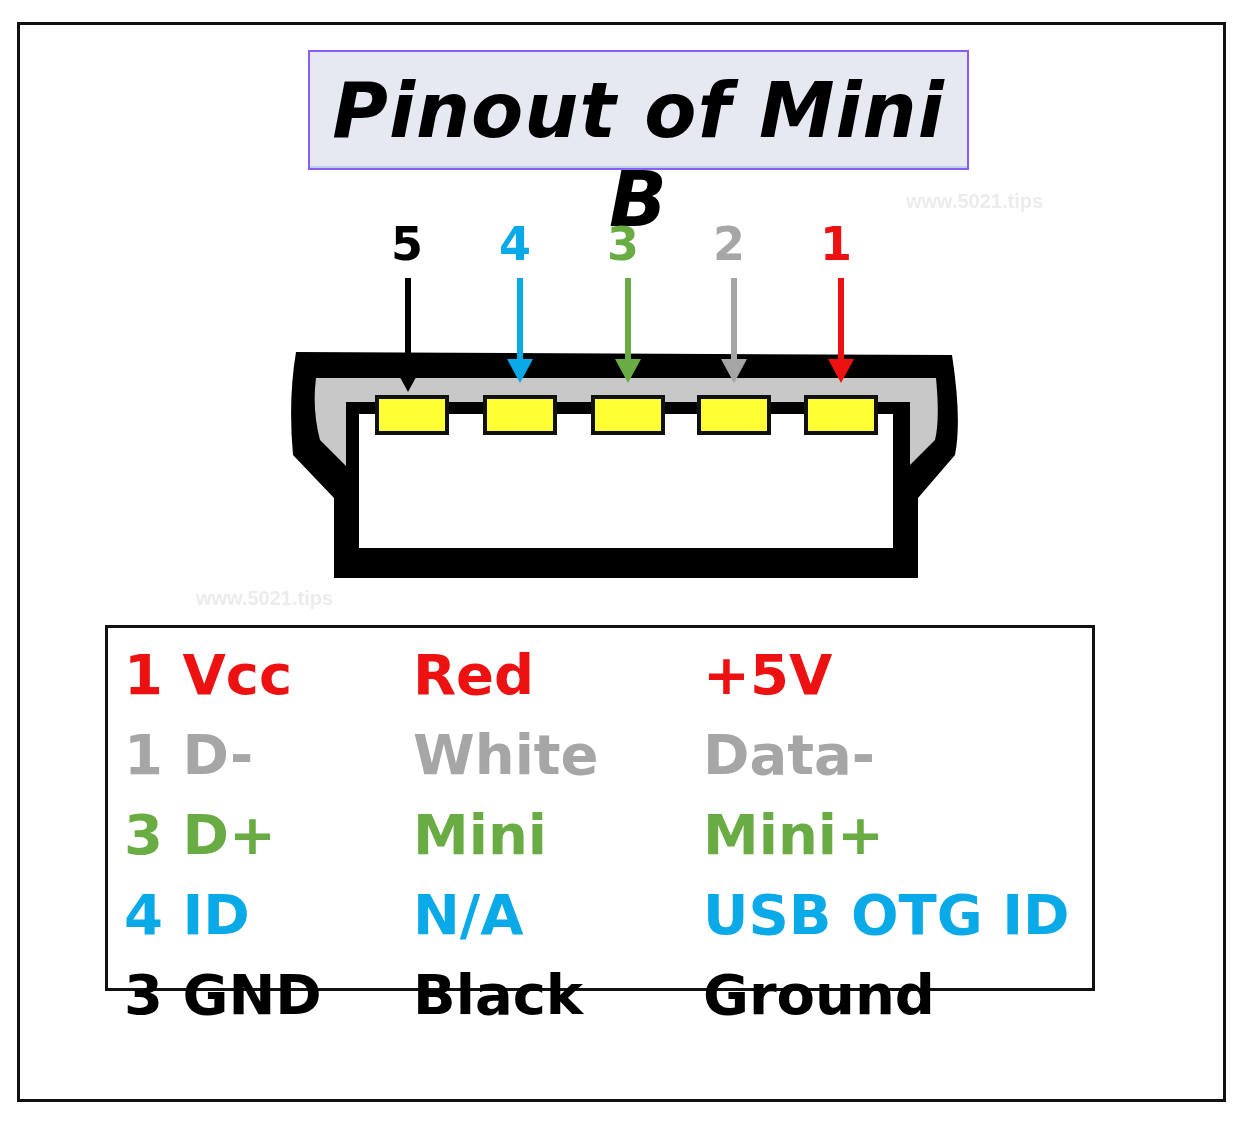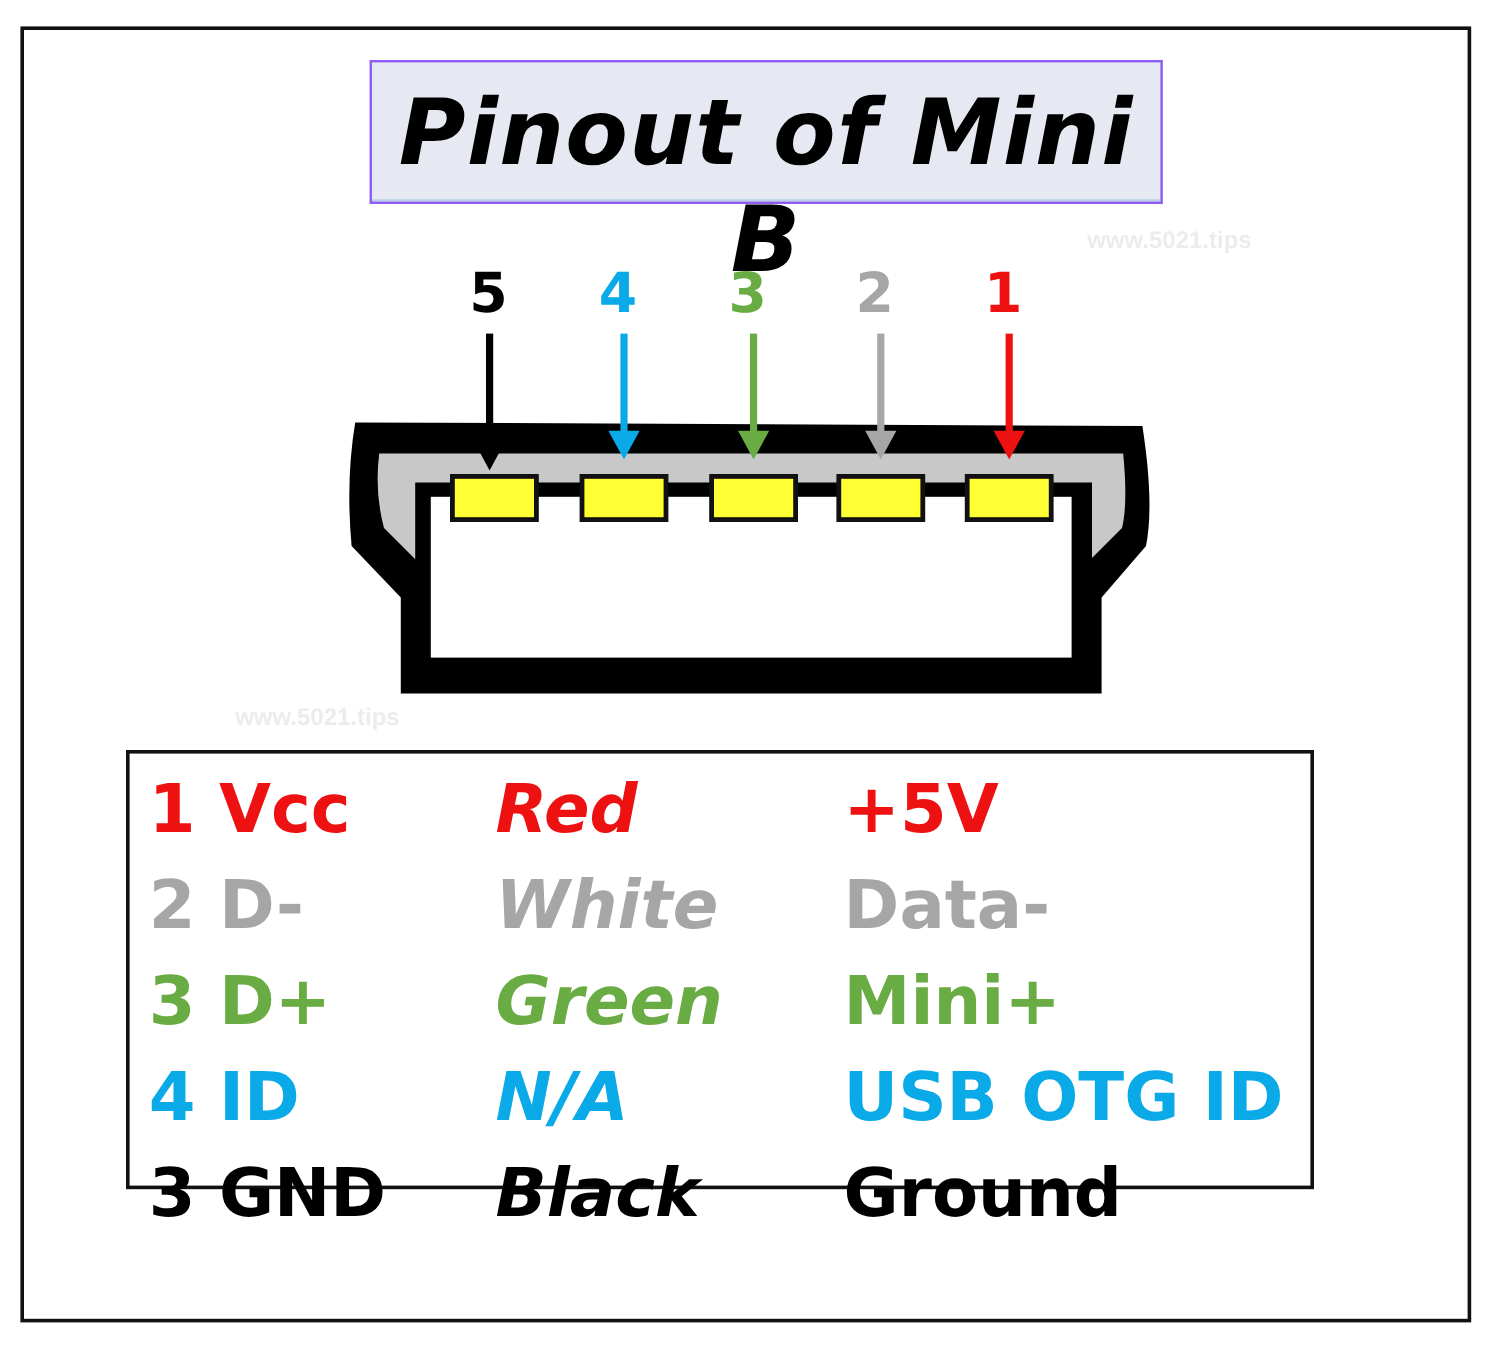--- a/index.html
+++ b/index.html
@@ -8,21 +8,21 @@
   .title-box { position: absolute; left: 308px; top: 50px; width: 661px; height: 120px; background: #e6e9f2; border: 2px solid #8b5cf6; box-sizing: border-box; box-shadow: inset 0 -2px 0 #b9d2e6; font-style: italic; }
   .title-text { position: absolute; left: 0; right: 0; top: 14px; text-align: center; font-size: 76px; font-weight: bold; color: #000; letter-spacing: 1px; }
   .watermark { position: absolute; font-family: "Liberation Sans", sans-serif; font-weight: bold; font-size: 20px; color: #ececec; }
   .wm1 { left: 906px; top: 190px; }
   .wm2 { left: 196px; top: 587px; }
   svg.connector { position: absolute; left: 0; top: 0; }
   .pin-num { font-family: "DejaVu Sans", sans-serif; font-weight: bold; font-size: 46px; }
   .table { position: absolute; left: 105px; top: 625px; width: 990px; height: 366px; border: 3px solid #111; box-sizing: border-box; background: #fff; }
   .row { position: absolute; left: 0; height: 80px; font-weight: bold; font-size: 56px; white-space: nowrap; }
   .c1 { position: absolute; left: 16px; }
-  .c2 { position: absolute; left: 305px; font-style: italic; }
+  .c2 { position: absolute; left: 305px; }
   .c3 { position: absolute; left: 595px; }
 </style>
 </head>
 <body>
 
 <div class="frame"></div>
 
 <div class="title-box">
   <div class="title-text">Pinout of Mini B</div>
 </div>
@@ -70,27 +70,27 @@
     </g>
 </svg>
 
 <div class="table" id="tbl">
     <div class="row" style="top: 14px; color: rgb(238, 17, 17);">
       <span class="c1">1 Vcc</span>
       <span class="c2">Red</span>
       <span class="c3">+5V</span>
     </div>
     <div class="row" style="top: 94px; color: rgb(166, 166, 166);">
-      <span class="c1">2 D-</span>
+      <span class="c1">1 D-</span>
       <span class="c2">White</span>
       <span class="c3">Data-</span>
     </div>
     <div class="row" style="top: 174px; color: rgb(106, 172, 68);">
       <span class="c1">3 D+</span>
-      <span class="c2">Green</span>
+      <span class="c2">Mini</span>
       <span class="c3">Mini+</span>
     </div>
     <div class="row" style="top: 254px; color: rgb(10, 170, 232);">
       <span class="c1">4 ID</span>
       <span class="c2">N/A</span>
       <span class="c3">USB OTG ID</span>
     </div>
     <div class="row" style="top: 334px; color: rgb(0, 0, 0);">
       <span class="c1">3 GND</span>
       <span class="c2">Black</span>

